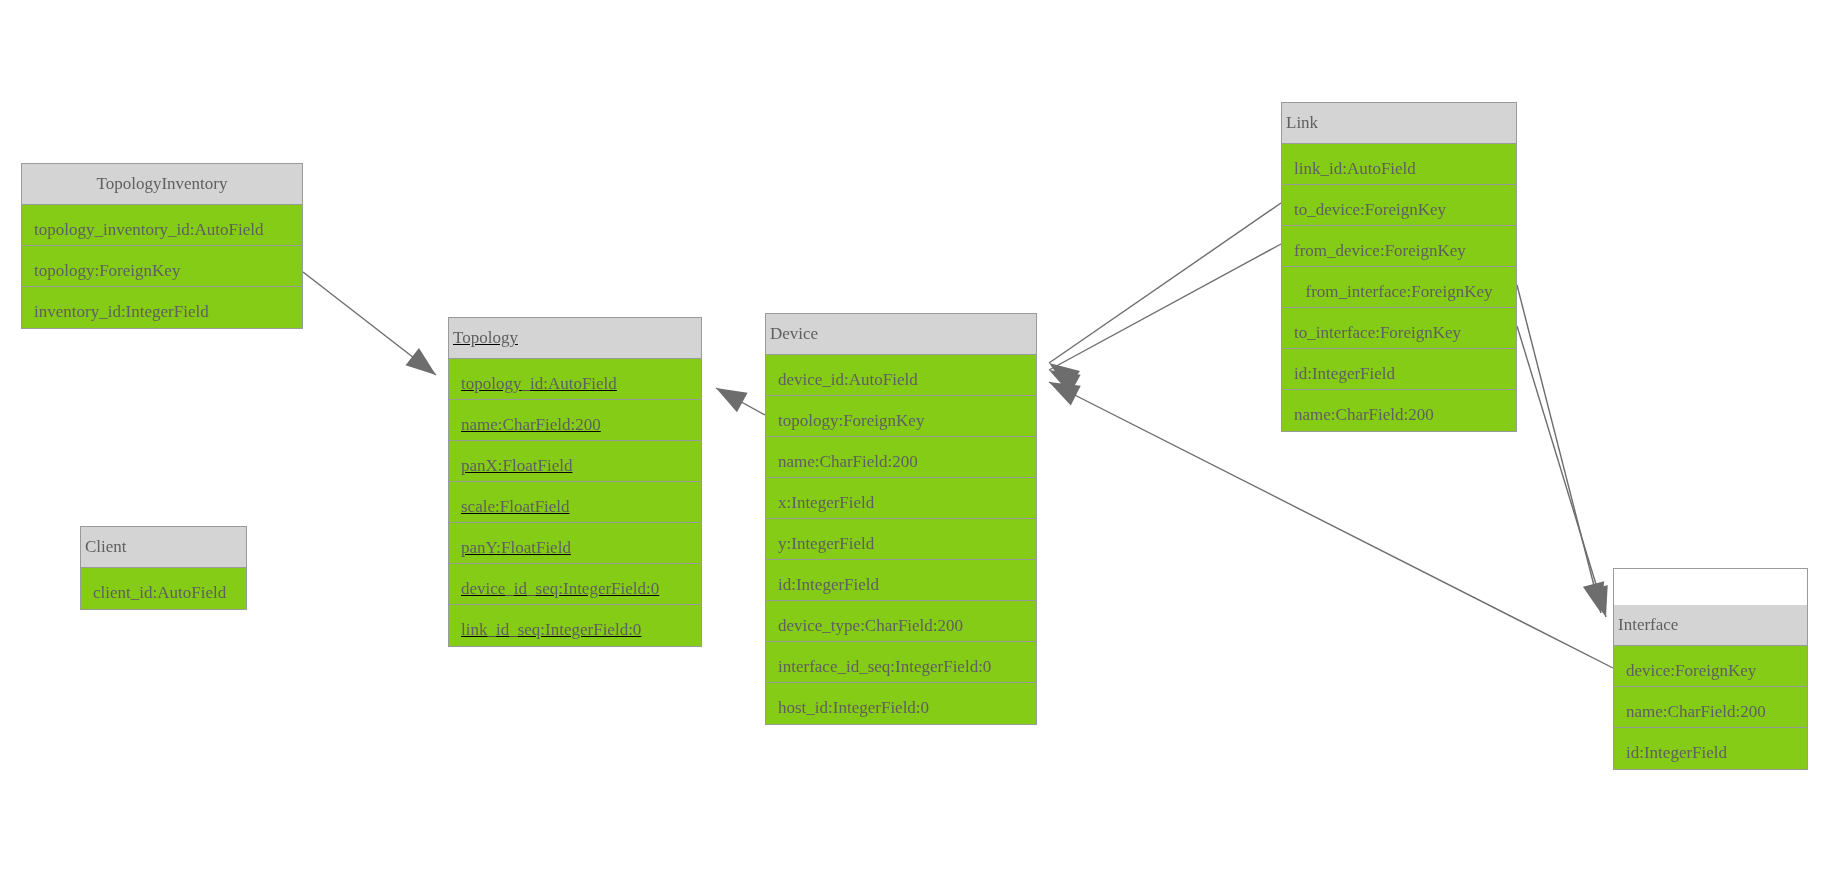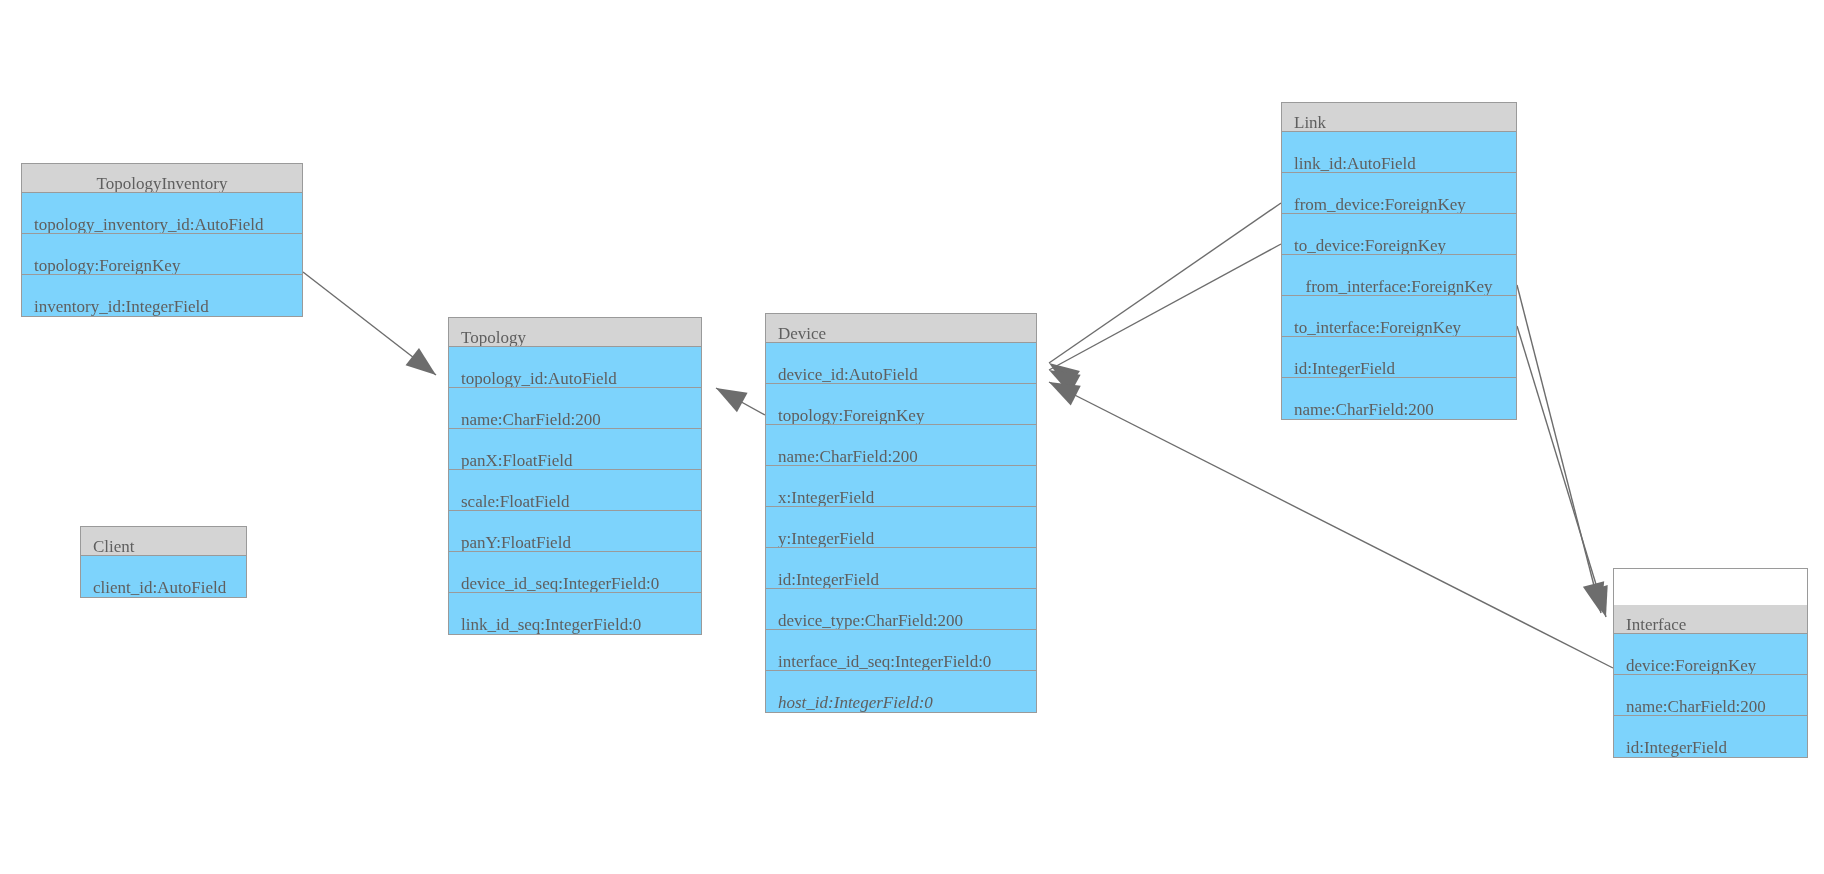--- a/index.html
+++ b/index.html
@@ -31,39 +31,39 @@
     background: #ffffff;
     z-index: 2;
   }
   .entity-header {
     box-sizing: border-box;
     background: #d4d4d4;
     border-bottom: 1px solid #9a9a9a;
     color: #5f5f5f;
     font-size: 17px;
     line-height: 40px;
-    height: 29px;
-    padding: 0 12px;
+    height: 41px;
+    padding: 0 4px;
     white-space: nowrap;
     overflow: hidden;
   }
   .entity-rows {
     display: block;
   }
   .entity-row {
     box-sizing: border-box;
     height: 41px;
     line-height: 40px;
     border-bottom: 1px solid #9a9a9a;
     color: #5f5f5f;
     font-size: 17px;
-    padding: 12px 12px;
+    padding: 5px 12px;
     white-space: nowrap;
     overflow: hidden;
-    background: #7dd3fc;
+    background: #84cc16;
   }
   .entity-row:last-child {
     border-bottom: none;
   }
 </style>
 </head>
 <body>
 
 <div id="canvas">
 
@@ -96,21 +96,21 @@
           <div class="entity-row" style="color: rgb(95, 95, 95); border-bottom-color: rgb(154, 154, 154);">topology:ForeignKey</div>
           <div class="entity-row" style="color: rgb(95, 95, 95); border-bottom-color: rgb(154, 154, 154);">inventory_id:IntegerField</div>
         </div>
       </div>
       <div class="entity" style="left: 80px; top: 526px; width: 167px; border-color: rgb(154, 154, 154);">
         <div class="entity-header" style="background: rgb(212, 212, 212); color: rgb(95, 95, 95); border-bottom-color: rgb(154, 154, 154);">Client</div>
         <div class="entity-rows">
           <div class="entity-row" style="color: rgb(95, 95, 95); border-bottom-color: rgb(154, 154, 154);">client_id:AutoField</div>
         </div>
       </div>
-      <div class="entity" style="left: 448px; top: 317px; width: 254px; border-color: rgb(154, 154, 154);">
+      <div class="entity" style="left: 448px; top: 317px; width: 254px; border-color: rgb(154, 154, 154); text-decoration: underline;">
         <div class="entity-header" style="background: rgb(212, 212, 212); color: rgb(95, 95, 95); border-bottom-color: rgb(154, 154, 154);">Topology</div>
         <div class="entity-rows">
           <div class="entity-row" style="color: rgb(95, 95, 95); border-bottom-color: rgb(154, 154, 154);">topology_id:AutoField</div>
           <div class="entity-row" style="color: rgb(95, 95, 95); border-bottom-color: rgb(154, 154, 154);">name:CharField:200</div>
           <div class="entity-row" style="color: rgb(95, 95, 95); border-bottom-color: rgb(154, 154, 154);">panX:FloatField</div>
           <div class="entity-row" style="color: rgb(95, 95, 95); border-bottom-color: rgb(154, 154, 154);">scale:FloatField</div>
           <div class="entity-row" style="color: rgb(95, 95, 95); border-bottom-color: rgb(154, 154, 154);">panY:FloatField</div>
           <div class="entity-row" style="color: rgb(95, 95, 95); border-bottom-color: rgb(154, 154, 154);">device_id_seq:IntegerField:0</div>
           <div class="entity-row" style="color: rgb(95, 95, 95); border-bottom-color: rgb(154, 154, 154);">link_id_seq:IntegerField:0</div>
         </div>
@@ -119,29 +119,29 @@
         <div class="entity-header" style="background: rgb(212, 212, 212); color: rgb(95, 95, 95); border-bottom-color: rgb(154, 154, 154);">Device</div>
         <div class="entity-rows">
           <div class="entity-row" style="color: rgb(95, 95, 95); border-bottom-color: rgb(154, 154, 154);">device_id:AutoField</div>
           <div class="entity-row" style="color: rgb(95, 95, 95); border-bottom-color: rgb(154, 154, 154);">topology:ForeignKey</div>
           <div class="entity-row" style="color: rgb(95, 95, 95); border-bottom-color: rgb(154, 154, 154);">name:CharField:200</div>
           <div class="entity-row" style="color: rgb(95, 95, 95); border-bottom-color: rgb(154, 154, 154);">x:IntegerField</div>
           <div class="entity-row" style="color: rgb(95, 95, 95); border-bottom-color: rgb(154, 154, 154);">y:IntegerField</div>
           <div class="entity-row" style="color: rgb(95, 95, 95); border-bottom-color: rgb(154, 154, 154);">id:IntegerField</div>
           <div class="entity-row" style="color: rgb(95, 95, 95); border-bottom-color: rgb(154, 154, 154);">device_type:CharField:200</div>
           <div class="entity-row" style="color: rgb(95, 95, 95); border-bottom-color: rgb(154, 154, 154);">interface_id_seq:IntegerField:0</div>
-          <div class="entity-row" style="color: rgb(95, 95, 95); border-bottom-color: rgb(154, 154, 154); font-style: italic;">host_id:IntegerField:0</div>
+          <div class="entity-row" style="color: rgb(95, 95, 95); border-bottom-color: rgb(154, 154, 154);">host_id:IntegerField:0</div>
         </div>
       </div>
       <div class="entity" style="left: 1281px; top: 102px; width: 236px; border-color: rgb(154, 154, 154);">
         <div class="entity-header" style="background: rgb(212, 212, 212); color: rgb(95, 95, 95); border-bottom-color: rgb(154, 154, 154);">Link</div>
         <div class="entity-rows">
           <div class="entity-row" style="color: rgb(95, 95, 95); border-bottom-color: rgb(154, 154, 154);">link_id:AutoField</div>
+          <div class="entity-row" style="color: rgb(95, 95, 95); border-bottom-color: rgb(154, 154, 154);">to_device:ForeignKey</div>
           <div class="entity-row" style="color: rgb(95, 95, 95); border-bottom-color: rgb(154, 154, 154);">from_device:ForeignKey</div>
-          <div class="entity-row" style="color: rgb(95, 95, 95); border-bottom-color: rgb(154, 154, 154);">to_device:ForeignKey</div>
           <div class="entity-row" style="color: rgb(95, 95, 95); border-bottom-color: rgb(154, 154, 154); text-align: center;">from_interface:ForeignKey</div>
           <div class="entity-row" style="color: rgb(95, 95, 95); border-bottom-color: rgb(154, 154, 154);">to_interface:ForeignKey</div>
           <div class="entity-row" style="color: rgb(95, 95, 95); border-bottom-color: rgb(154, 154, 154);">id:IntegerField</div>
           <div class="entity-row" style="color: rgb(95, 95, 95); border-bottom-color: rgb(154, 154, 154);">name:CharField:200</div>
         </div>
       </div>
       <div class="entity" style="left: 1613px; top: 568px; width: 195px; border-color: rgb(154, 154, 154);">
         <div class="entity-header" style="background: rgb(212, 212, 212); color: rgb(95, 95, 95); border-bottom-color: rgb(154, 154, 154); margin-top: 36px;">Interface</div>
         <div class="entity-rows">
           <div class="entity-row" style="color: rgb(95, 95, 95); border-bottom-color: rgb(154, 154, 154);">device:ForeignKey</div>

